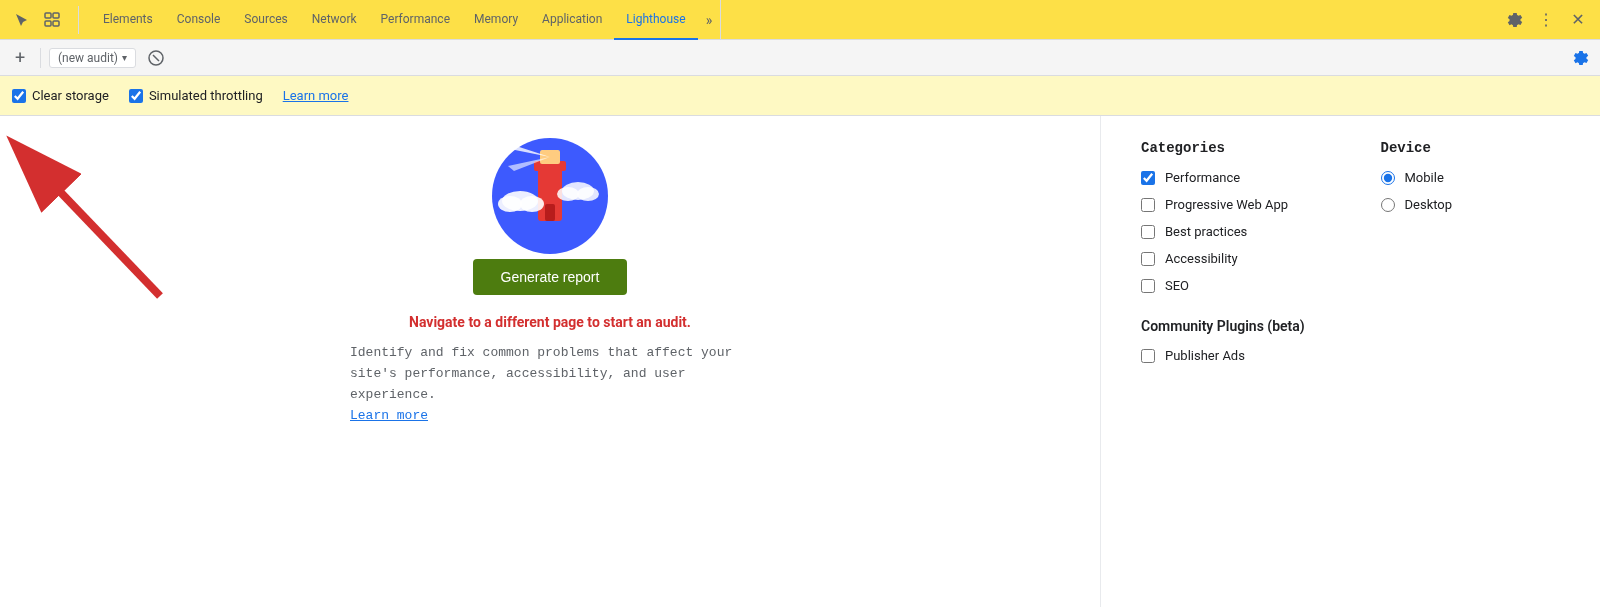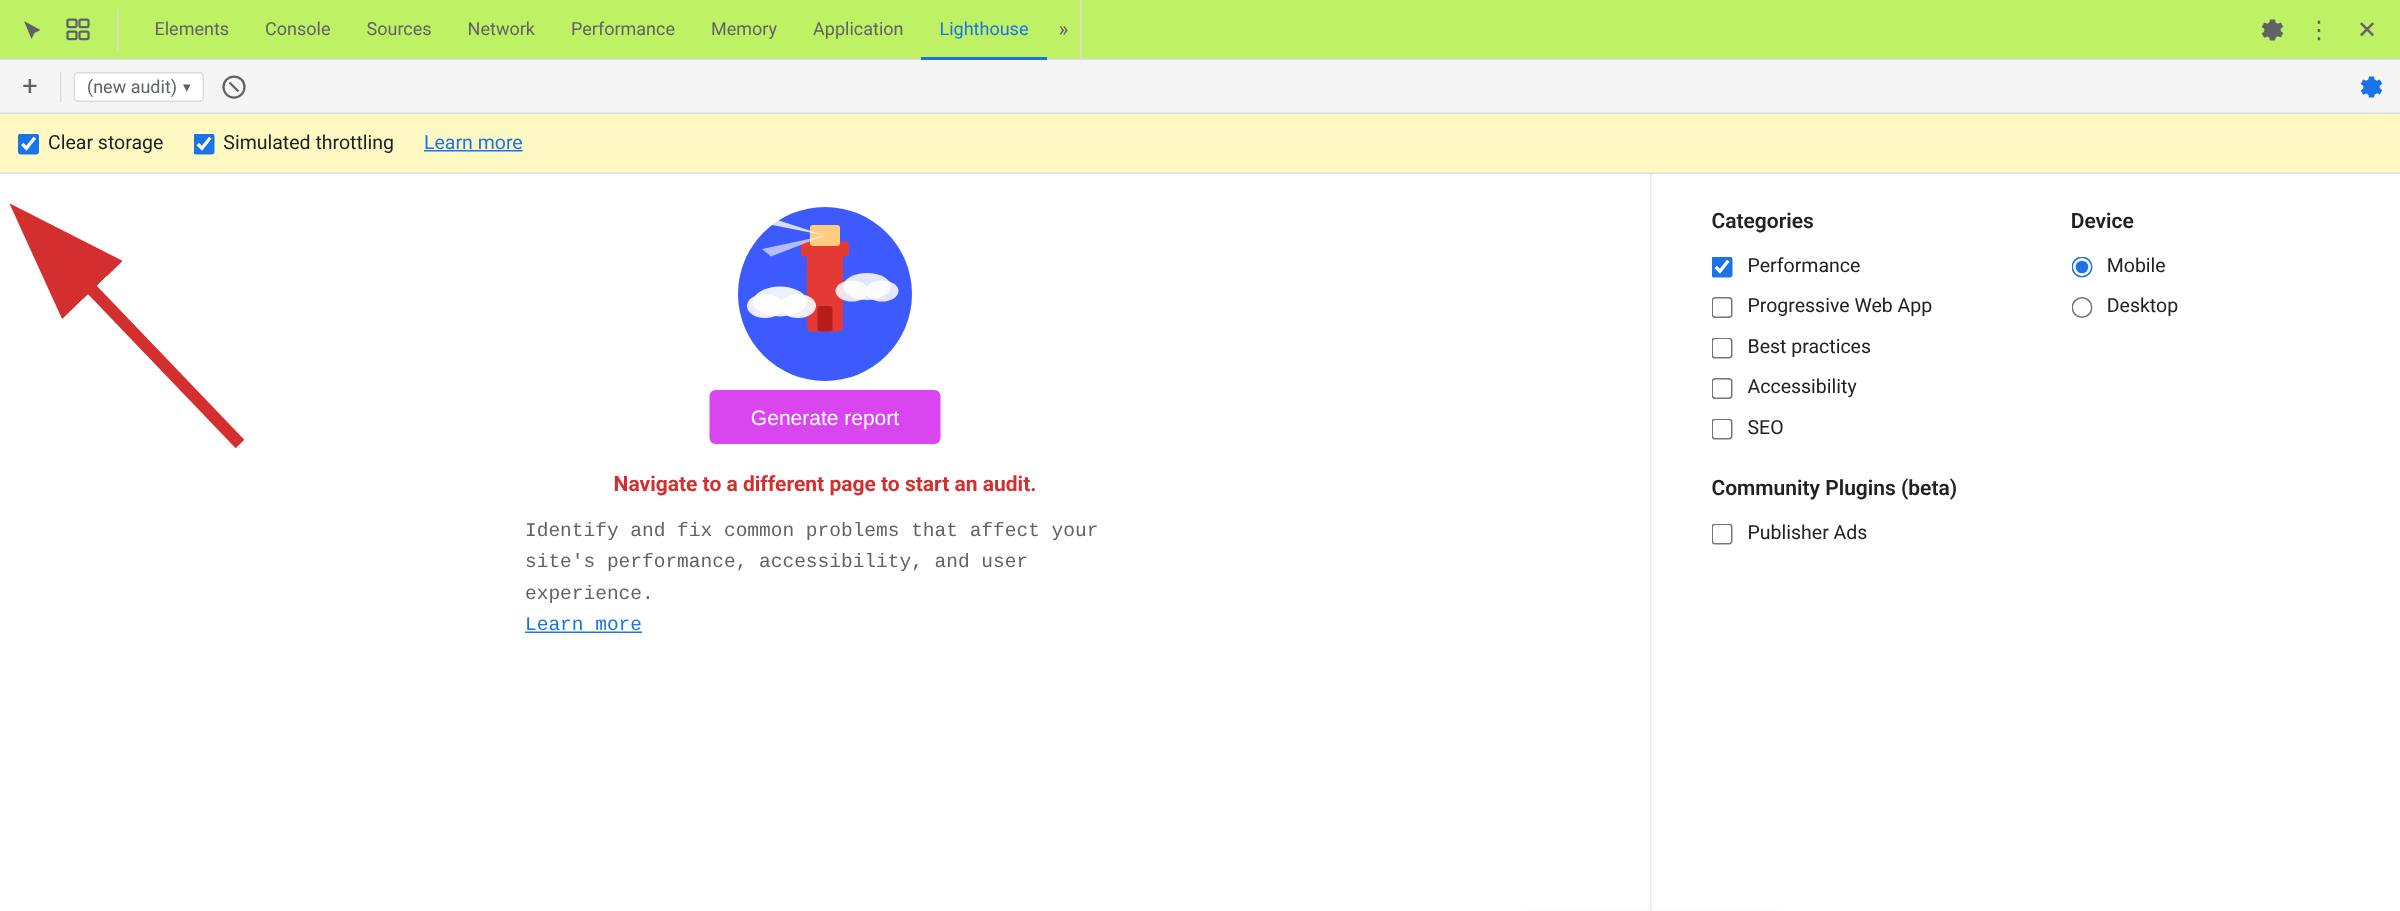--- a/index.html
+++ b/index.html
@@ -10,21 +10,21 @@
       width: 1600px;
       height: 607px;
       overflow: hidden;
       color: #202124;
     }
 
     
     .devtools-nav {
       display: flex;
       align-items: center;
-      background: #bef264;
+      background: #fde047;
       border-bottom: 1px solid #dadce0;
       height: 40px;
       padding: 0 8px;
       gap: 0;
     }
     .nav-tools {
       display: flex;
       align-items: center;
       gap: 2px;
       margin-right: 12px;
@@ -204,21 +204,21 @@
       position: absolute;
       top: 0;
       left: 0;
       width: 250px;
       height: 200px;
       pointer-events: none;
     }
 
     
     .generate-btn {
-      background: #d946ef;
+      background: #4d7c0f;
       color: white;
       border: none;
       border-radius: 4px;
       padding: 10px 28px;
       font-size: 14px;
       cursor: pointer;
       margin-bottom: 16px;
     }
 
     
@@ -255,20 +255,21 @@
     .right-columns {
       display: flex;
       gap: 60px;
     }
     .column-section { flex: 1; }
     .section-title {
       font-size: 14px;
       font-weight: 600;
       margin-bottom: 14px;
       color: #202124;
+      font-family: Liberation Mono, monospace;
     }
     .option-item {
       display: flex;
       align-items: center;
       gap: 10px;
       margin-bottom: 12px;
       cursor: pointer;
     }
     .option-item input[type="checkbox"] {
       width: 14px;

